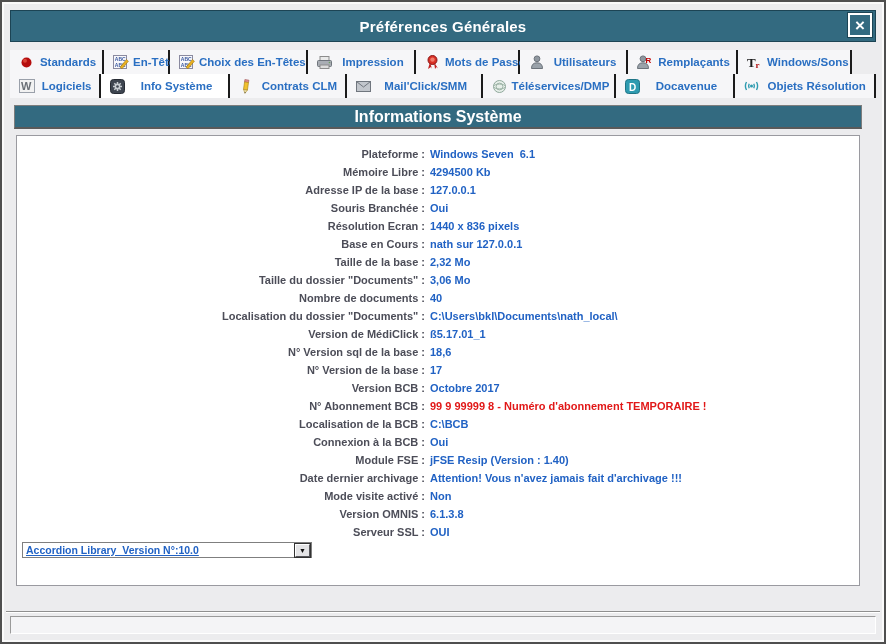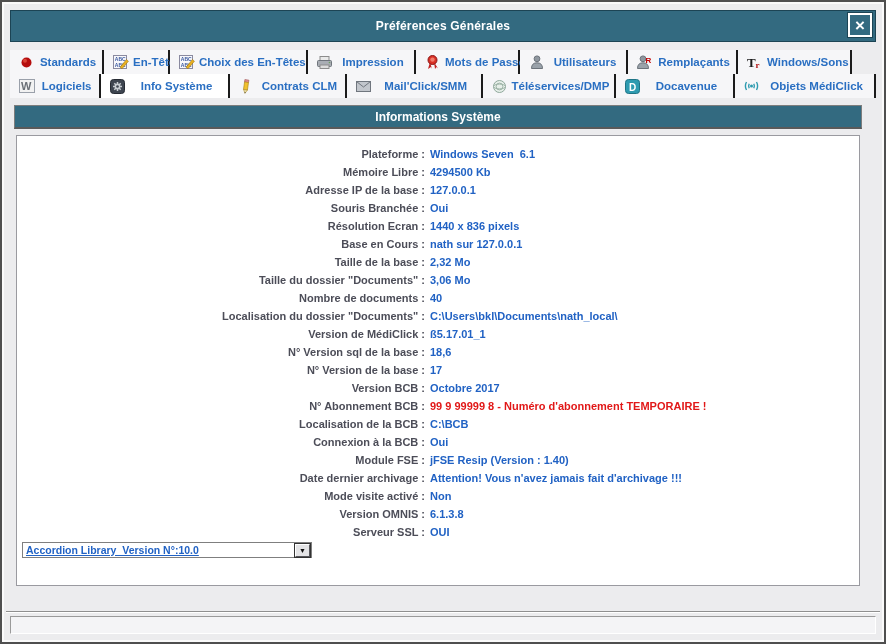--- a/index.html
+++ b/index.html
@@ -8,21 +8,21 @@
     border:2px solid #4f4f4f;background:#ececee;
     box-shadow:inset 0 0 0 2px #fafafa;
     padding:8px;display:flex;flex-direction:column;overflow:hidden;
   }
   
   .titlebar{
     height:30px;flex:0 0 30px;background:var(--teal,#336a80);
     border:1px solid #1c4454;display:flex;align-items:center;justify-content:center;
     position:relative;
   }
-  .title{color:#fff;font-size:12px;font-weight:bold;letter-spacing:.2px;}
+  .title{color:#fff;font-size:15px;font-weight:bold;letter-spacing:.2px;}
   .close-btn{
     position:absolute;right:3px;top:2px;width:24px;height:24px;box-sizing:border-box;
     background:var(--teal,#336a80);border:2px solid #fff;outline:1px solid #1c4454;
     display:flex;align-items:center;justify-content:center;cursor:pointer;padding:0;
   }
   .close-btn .x{color:#fff;font-size:17px;font-weight:bold;line-height:1;}
   
   .tabs{display:flex;height:24px;flex:0 0 24px;overflow:hidden;}
   .tabs-row1{margin-top:8px;}
   .tab{
@@ -47,21 +47,21 @@
   .tabs-row2 .tab:nth-child(4){width:137px}
   .tabs-row2 .tab:nth-child(5){width:133px}
   .tabs-row2 .tab:nth-child(6){width:121px}
   .tabs-row2 .tab:nth-child(7){width:142px}
   
   .section-header{
     margin:7px 14px 0 4px;height:21px;flex:0 0 21px;
     background:var(--teal,#336a80);border:1px solid #7d7d7d;border-bottom:2px solid #5a5a5a;
     display:flex;align-items:center;justify-content:center;
   }
-  .section-header span{color:#fff;font-size:12px;font-weight:bold;text-align:center;}
+  .section-header span{color:#fff;font-size:16px;font-weight:bold;text-align:center;}
   
   .panel{
     margin:6px 16px 0 6px;background:#fff;border:1px solid #9a9aa0;
     height:451px;flex:0 0 451px;box-sizing:border-box;padding-top:9px;overflow:hidden;
   }
   .row{display:flex;height:18px;align-items:center;font-size:11px;font-weight:bold;}
   .lbl{width:408px;flex:0 0 408px;text-align:right;color:var(--label-gray,#4c4d58);white-space:pre;}
   .val{margin-left:5px;color:var(--value-blue,#2162c4);white-space:pre;}
   .val.alert{color:var(--alert-red,#e11818);}
   
@@ -254,21 +254,21 @@
           <svg width="17" height="12" viewBox="0 0 17 12">
             <g fill="none" stroke="#2e9bb0" stroke-width="1.4">
               <path d="M3.5 2 Q1.3 6 3.5 10"></path>
               <path d="M13.5 2 Q15.7 6 13.5 10"></path>
               <path d="M6.2 3.7 Q5 6 6.2 8.3"></path>
               <path d="M10.8 3.7 Q12 6 10.8 8.3"></path>
             </g>
             <circle cx="8.5" cy="6" r="1.5" fill="#2e9bb0"></circle>
           </svg>
         </span>
-        <span class="tab-label">Objets MédiClick</span>
+        <span class="tab-label">Objets Résolution</span>
       </div>
     </div>
 
   <div class="section-header">
     <span>Informations Système</span>
   </div>
 
   <div class="panel">
     <div id="rows">
         <div class="row">

